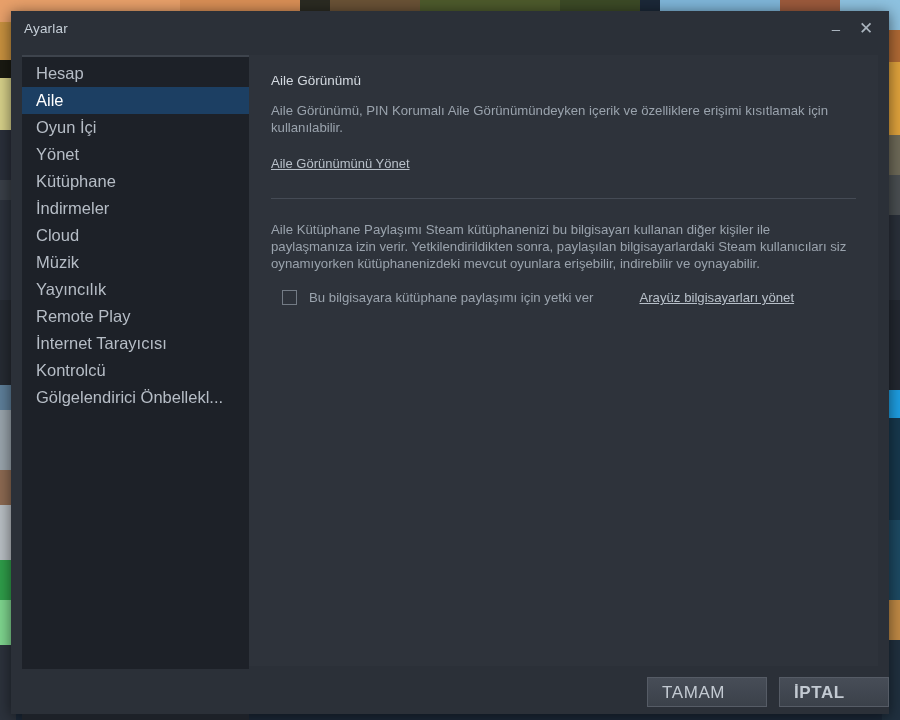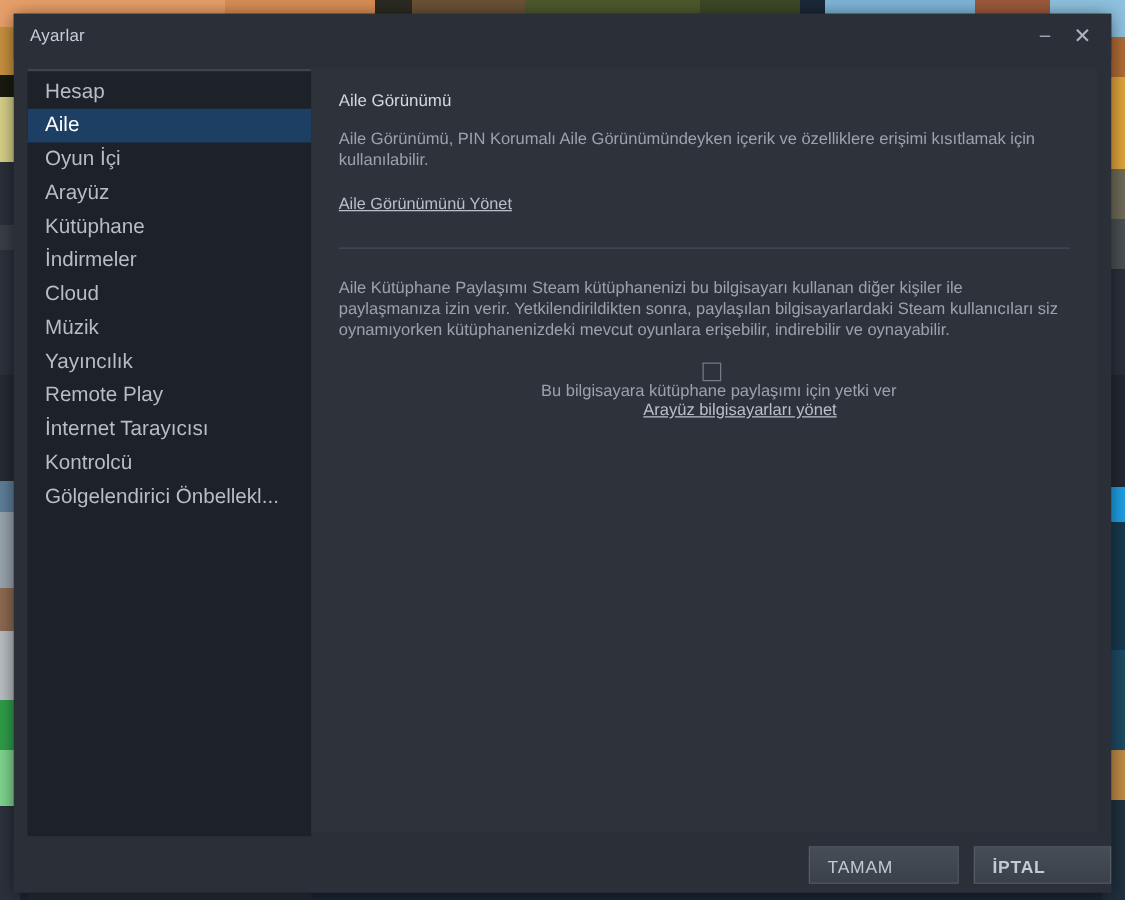--- a/index.html
+++ b/index.html
@@ -188,24 +188,23 @@
 
   .divider {
     height: 1px;
     background: #454b55;
     margin: 26px 0 22px 0;
     width: 585px;
   }
 
   .check-row {
     display: flex;
-    align-items: center;
+    align-items: flex-start;
     margin-top: 6px;
     padding-left: 11px;
-    flex-direction: column;
   }
   .checkbox {
     width: 15px;
     height: 15px;
     border: 1px solid #737b85;
     background: #2e333b;
     box-sizing: border-box;
     flex: 0 0 auto;
     cursor: pointer;
   }
@@ -233,21 +232,21 @@
     background: #2b3038;
   }
   .dlg-btn {
     position: absolute;
     top: 8px;
     height: 30px;
     line-height: 30px;
     background: linear-gradient(180deg, #474d57 0%, #3b414a 100%);
     border: 1px solid #565c66;
     color: #c3cad2;
-    font-size: 14px;
+    font-size: 17px;
     letter-spacing: 0.6px;
     padding-left: 14px;
     box-sizing: border-box;
     cursor: pointer;
   }
   #btn-ok     { right: 122px; width: 120px; }
   #btn-cancel { right: 0px;   width: 110px; font-weight: bold; }
 </style>
 </head>
 <body>
@@ -265,21 +264,21 @@
     <div class="win-btn" id="btn-minimize">–</div>
     <div class="win-btn" id="btn-close">✕</div>
   </div>
 
   <div id="body-area">
 
     <div id="sidebar">
         <div class="side-item">Hesap</div>
         <div class="side-item selected">Aile</div>
         <div class="side-item">Oyun İçi</div>
-        <div class="side-item">Arayüz</div>
+        <div class="side-item">Yönet</div>
         <div class="side-item">Kütüphane</div>
         <div class="side-item">İndirmeler</div>
         <div class="side-item">Cloud</div>
         <div class="side-item">Müzik</div>
         <div class="side-item">Yayıncılık</div>
         <div class="side-item">Remote Play</div>
         <div class="side-item">İnternet Tarayıcısı</div>
         <div class="side-item">Kontrolcü</div>
         <div class="side-item">Gölgelendirici Önbellekl...</div>
       </div>

